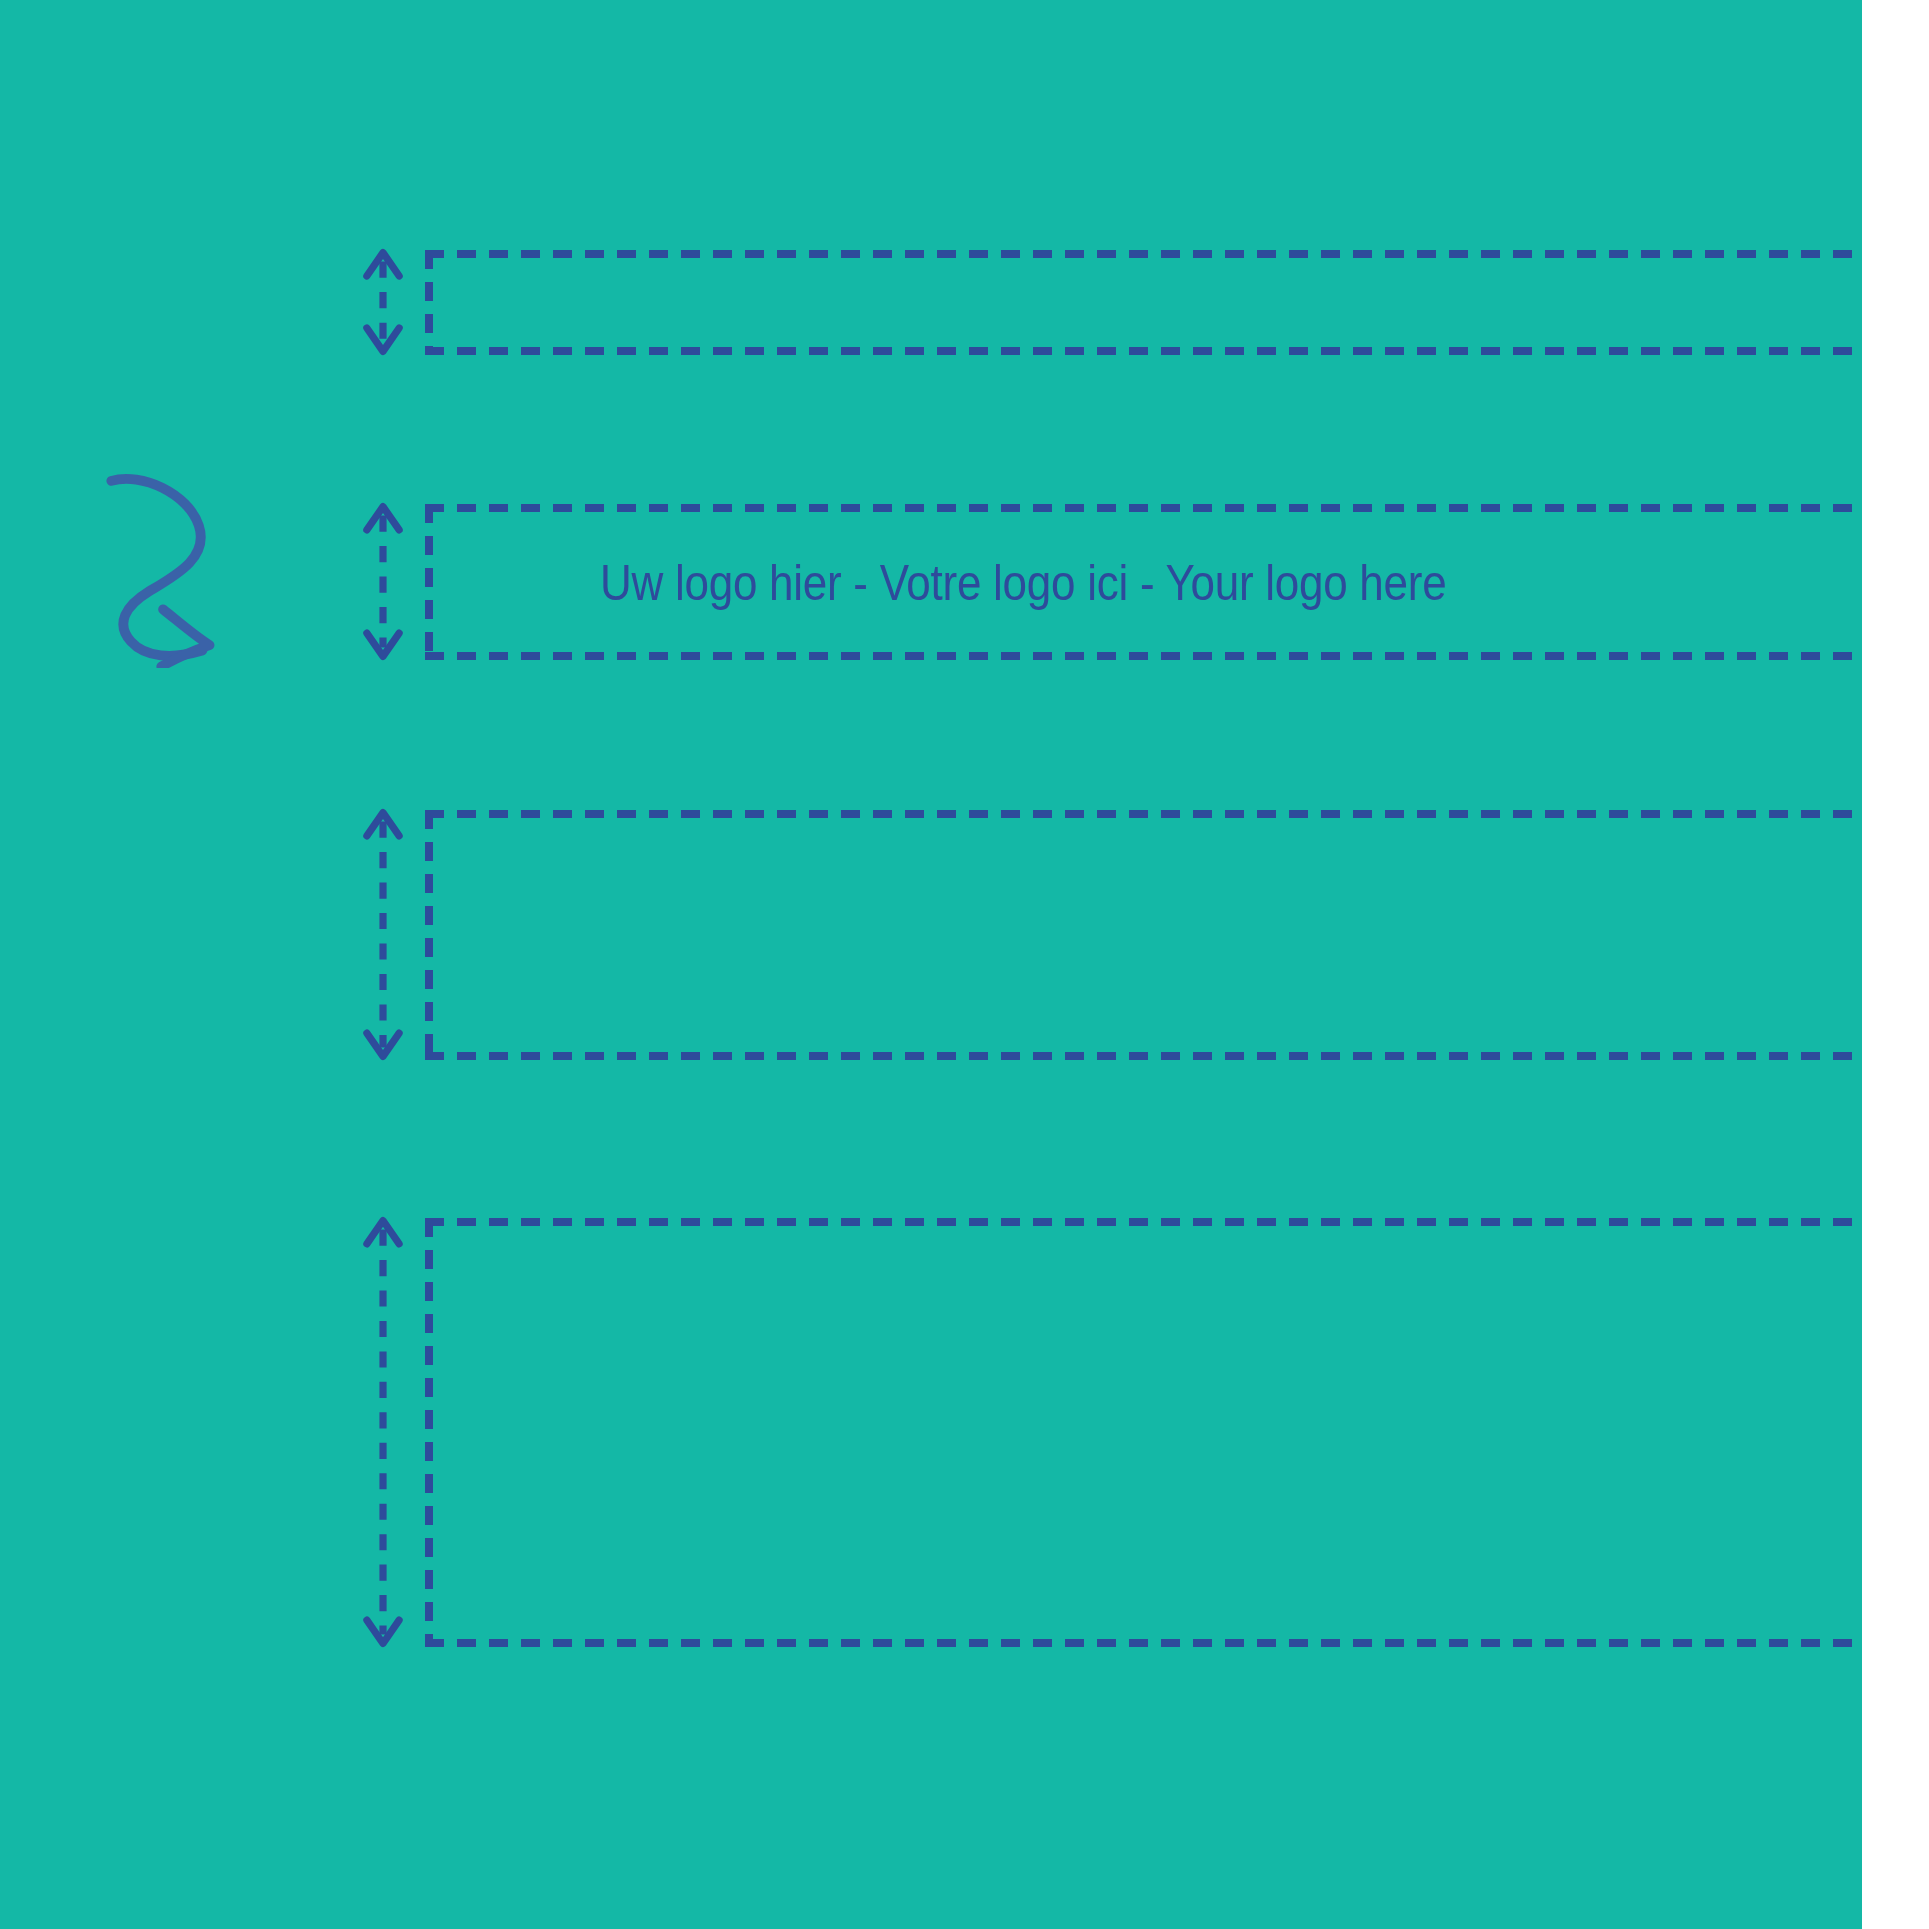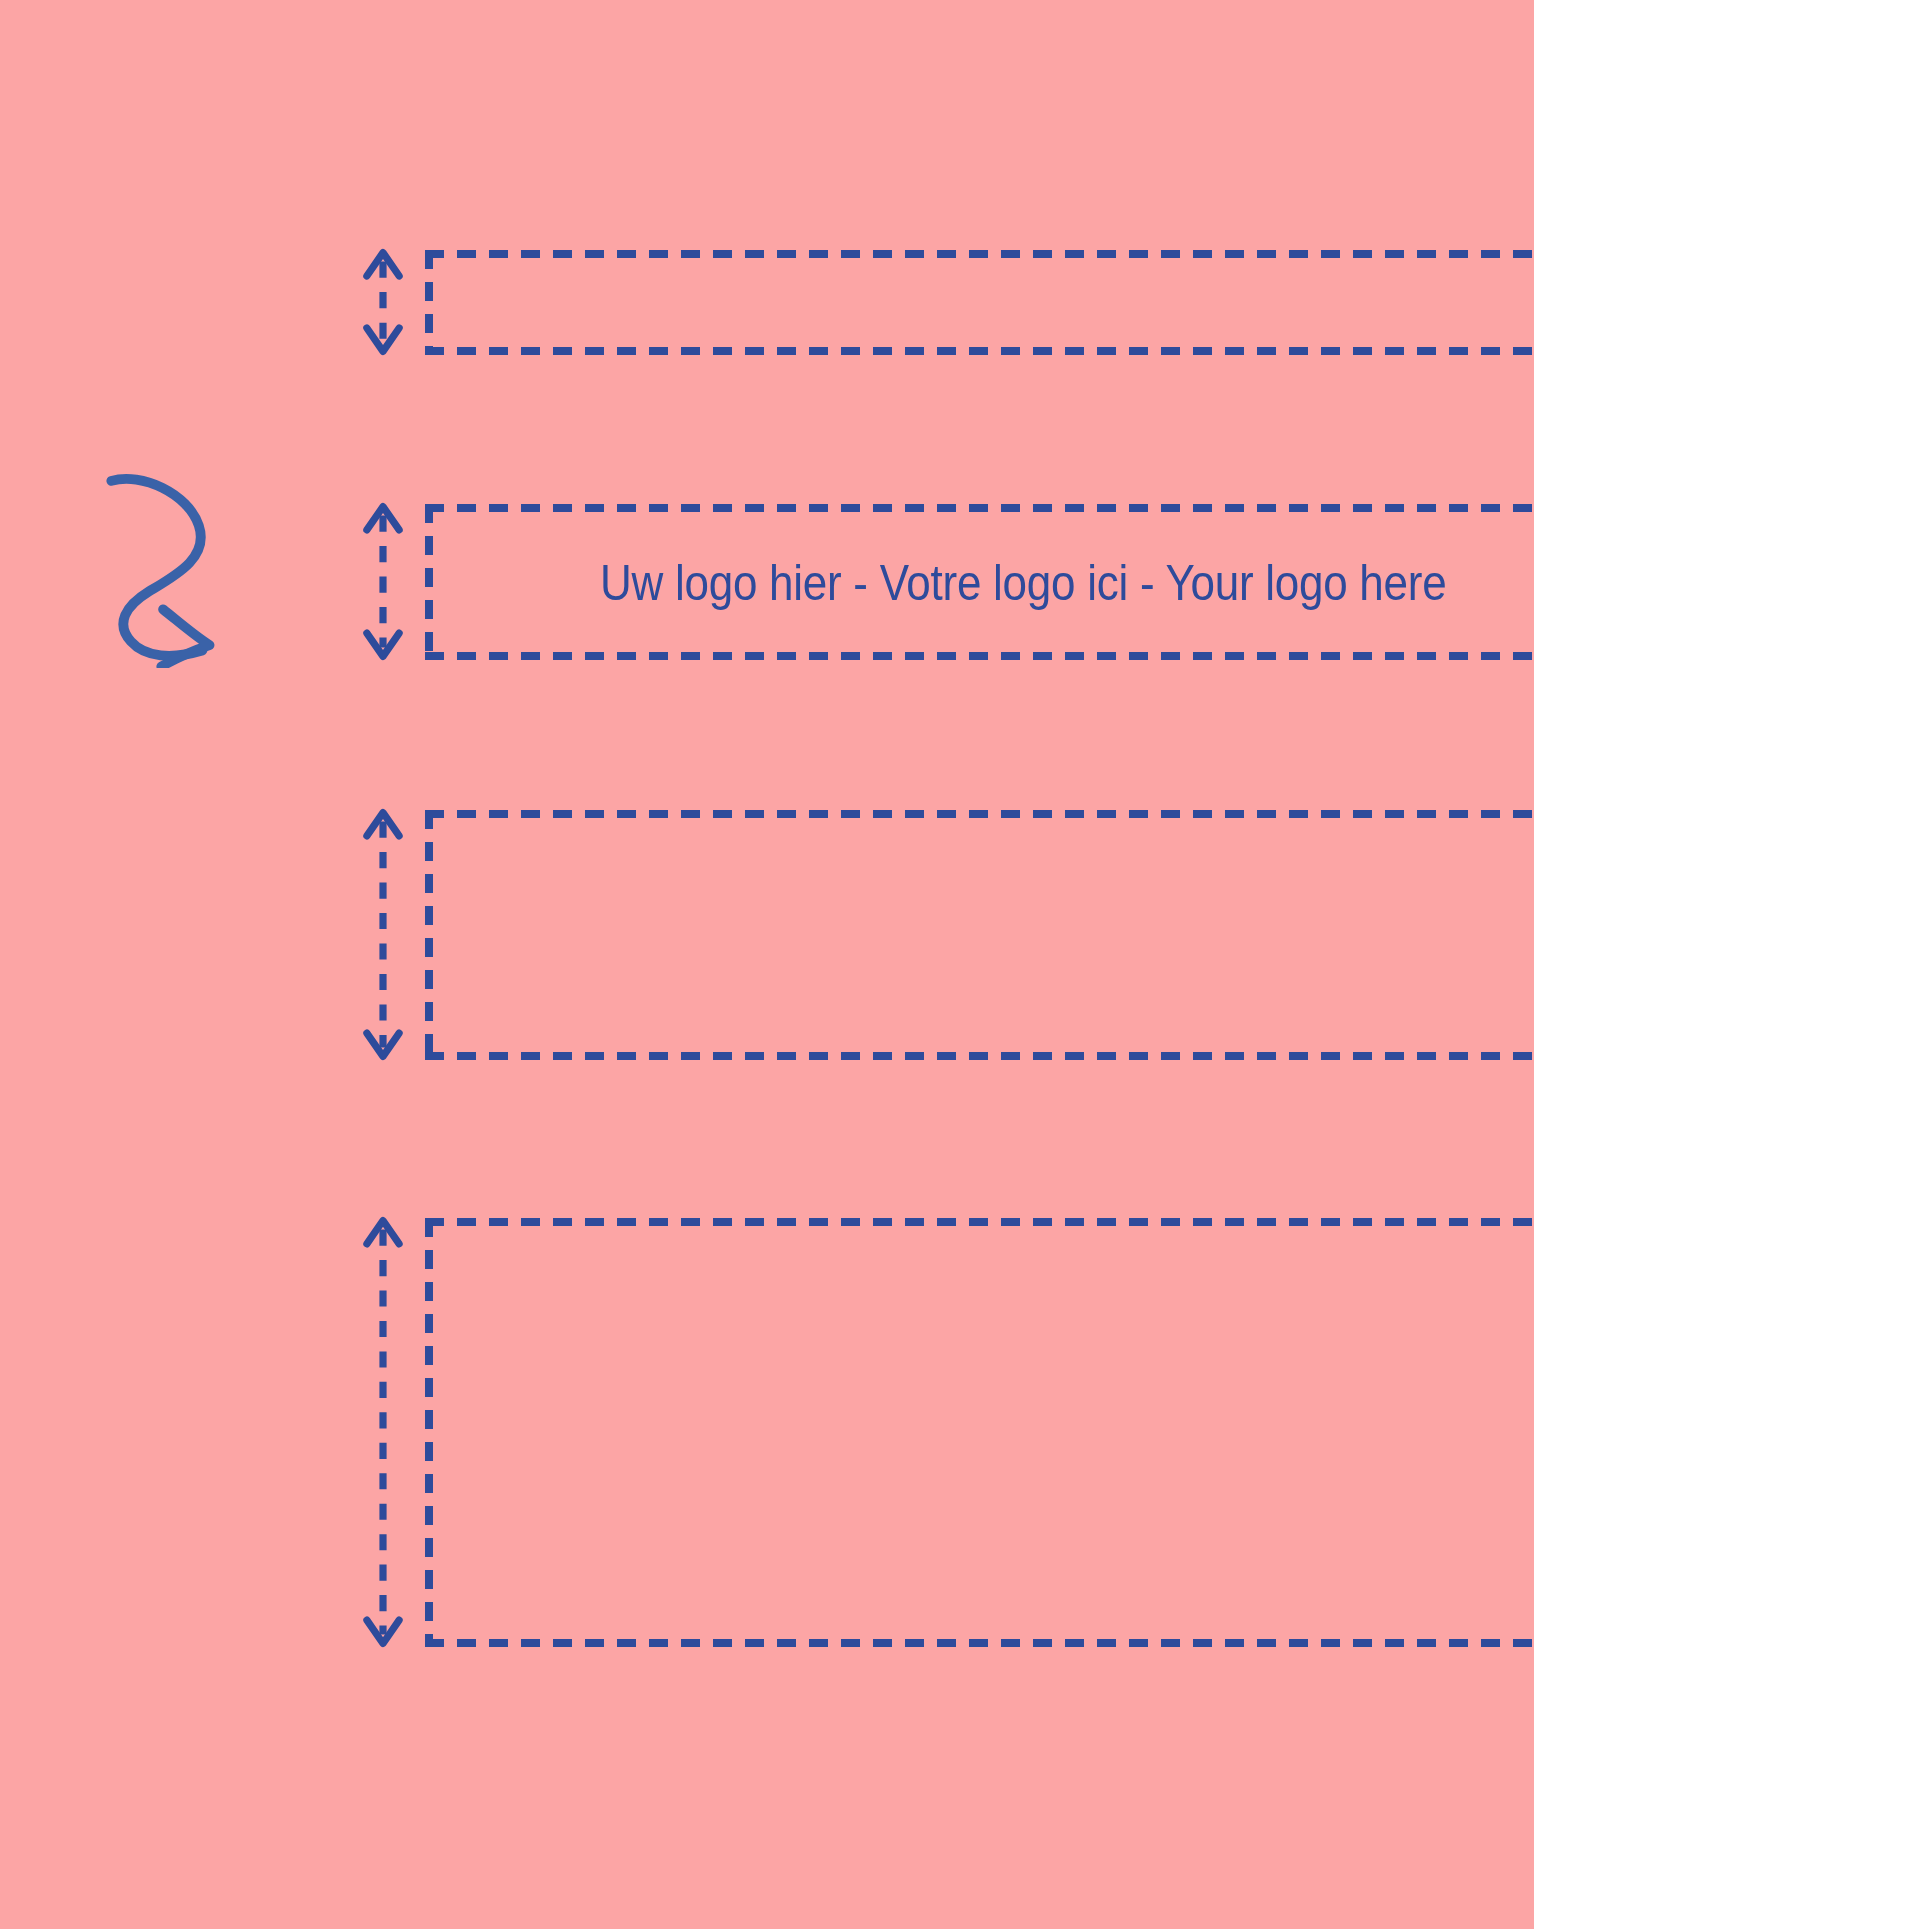--- a/index.html
+++ b/index.html
@@ -3,23 +3,23 @@
 <meta charset="utf-8">
 <title>Logo size template</title>
 <style>
   html, body {
     margin: 0;
     padding: 0;
     background: #ffffff;
   }
   #canvas {
     position: relative;
-    width: 1534px;
+    width: 1862px;
     height: 1930px;
-    background: #fca5a5;
+    background: #14b8a6;
     overflow: hidden;
     font-family: "Liberation Sans", sans-serif;
   }
 
   
   .dim-row {
     position: absolute;
     left: 0;
   }
 

